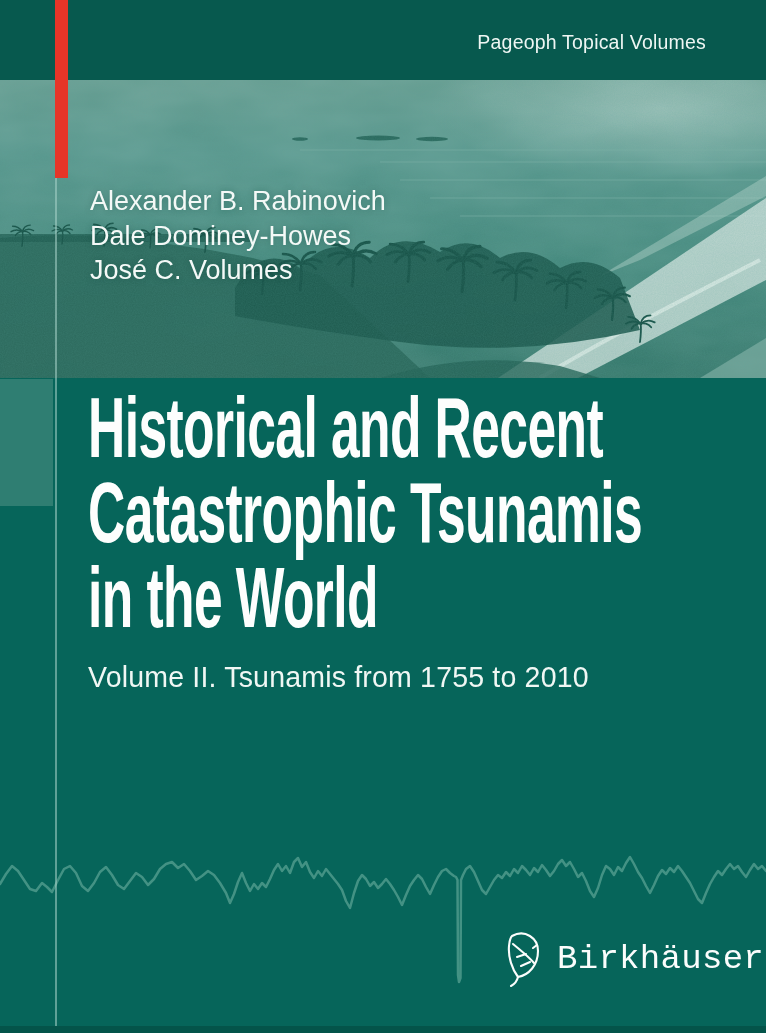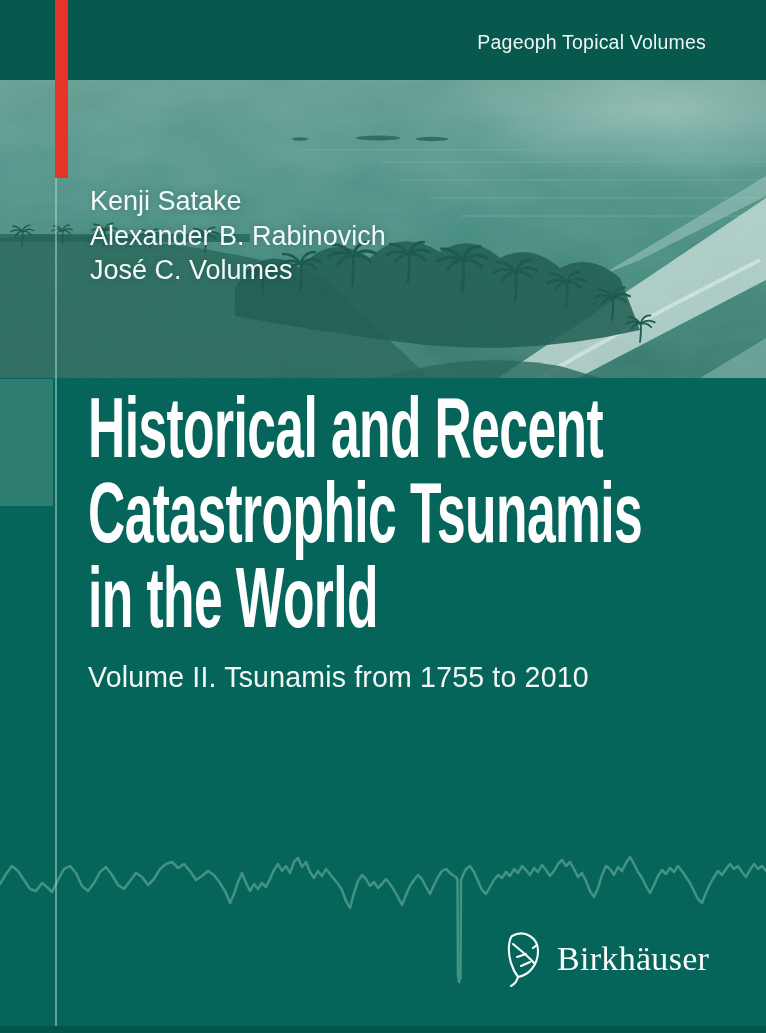--- a/index.html
+++ b/index.html
@@ -57,21 +57,21 @@
     background:#2f7e72;z-index:3;
   }
   
   .seismo{position:absolute;left:0;top:830px;z-index:2;}
   
   .publisher{
     position:absolute;left:504px;top:928px;height:62px;z-index:5;
     display:flex;align-items:center;gap:13px;
   }
   .publisher-name{
-    color:#fbfdfc;font-family:Liberation Serif, serif;
+    color:#fbfdfc;font-family:Liberation Mono, monospace;
     font-size:34px;font-weight:400;letter-spacing:.3px;
   }
   .bottom-strip{
     position:absolute;left:0;bottom:0;width:766px;height:7px;
     background:#04544a;z-index:7;
   }
 </style>
 </head>
 <body>
 
@@ -162,22 +162,22 @@
 
     <path d="M380,298 Q470,270 560,286 L600,298 Z" fill="#246255" opacity="0.8"></path>
 
     <rect x="0" y="0" width="766" height="298" filter="url(#grain)"></rect>
   </svg>
 
   <div class="red-bar"></div>
   <div class="v-hairline"></div>
 
   <div class="editors">
-    <div>Kenji Satake</div>
     <div>Alexander B. Rabinovich</div>
+    <div>Dale Dominey-Howes</div>
     <div>José C. Volumes</div>
   </div>
 
   <div class="left-square"></div>
 
   <h1 class="title" style="margin:0;">
     <span class="tline">Historical and Recent</span>
     <span class="tline">Catastrophic Tsunamis</span>
     <span class="tline">in the World</span>
   </h1>

